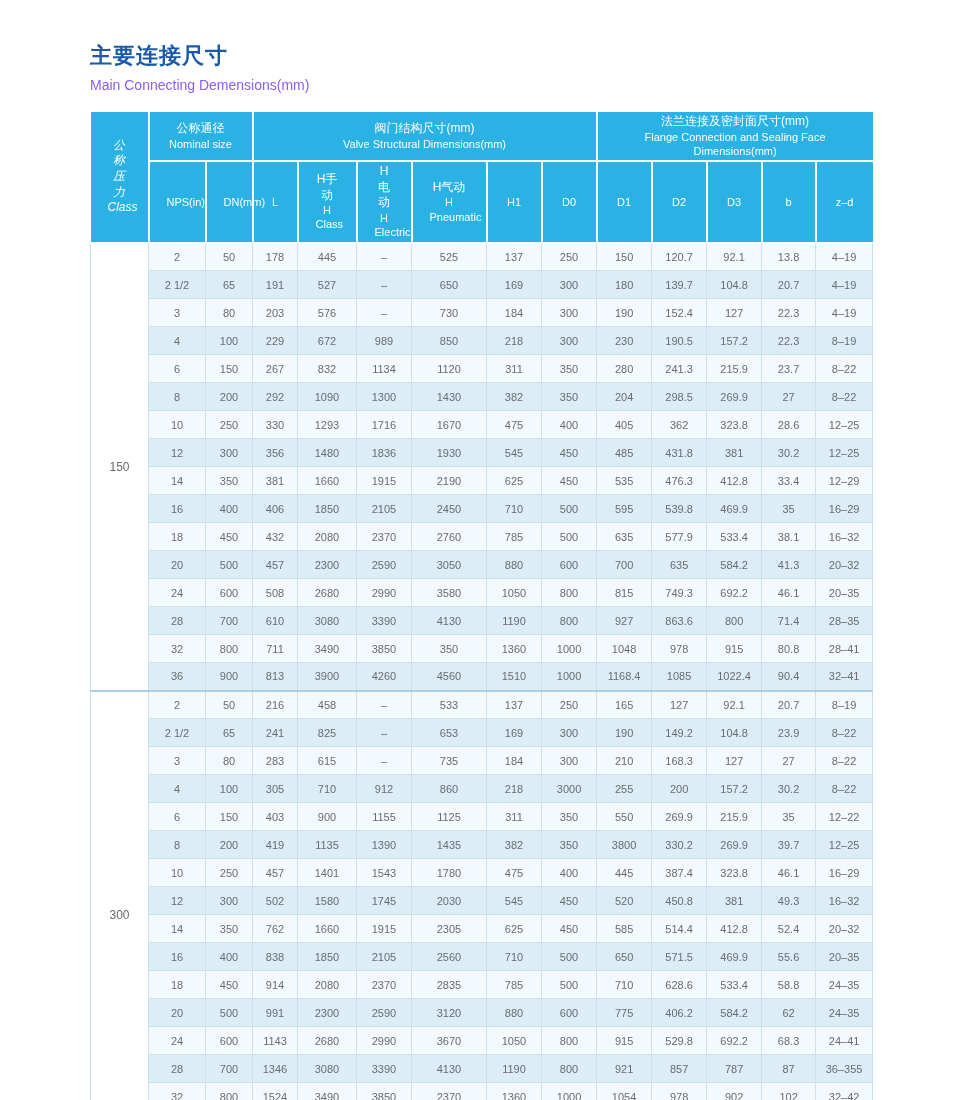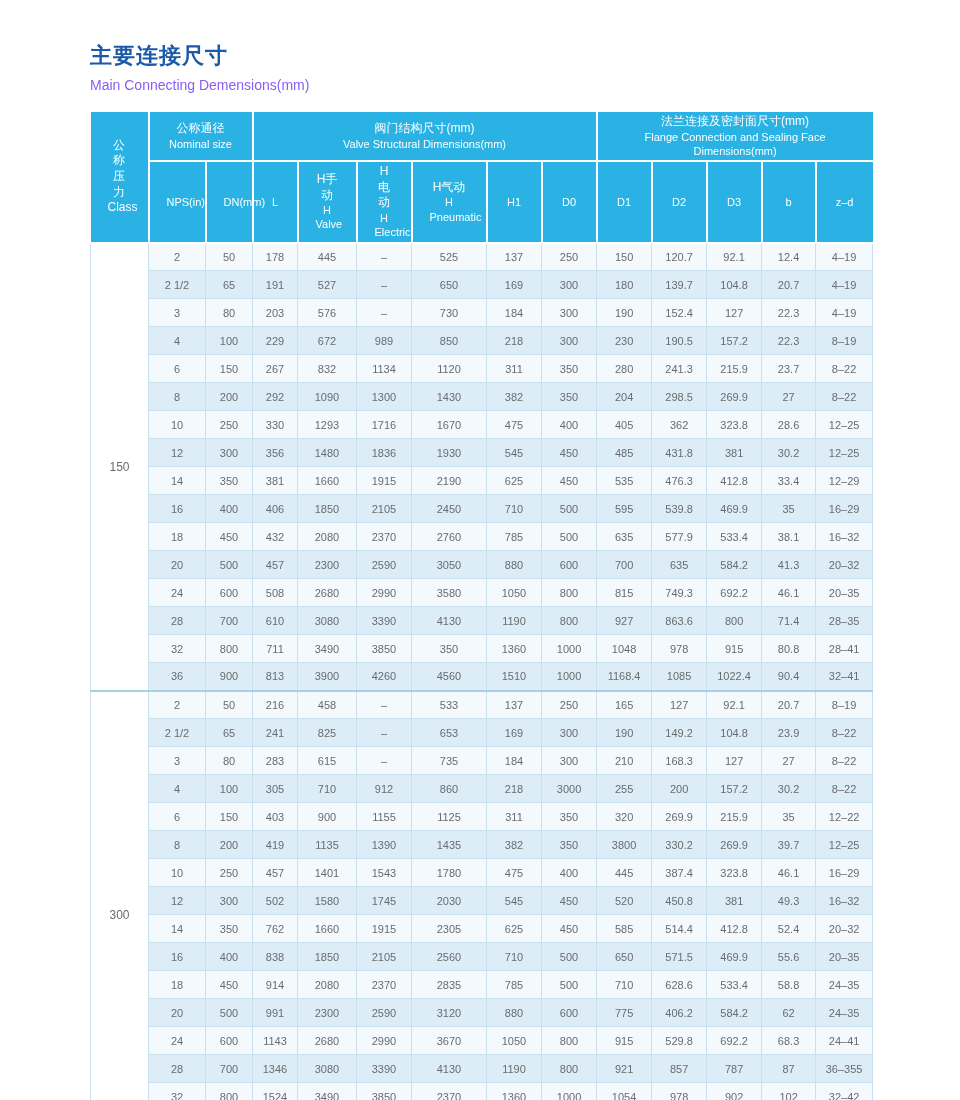--- a/index.html
+++ b/index.html
@@ -31,21 +31,21 @@
     text-align: center;
     vertical-align: middle;
     border: 2px solid #ffffff;
     font-size: 11px;
     line-height: 1.3;
     padding: 2px 17px;
   }
   thead tr.group-header th { height: 47px; }
   thead tr.sub-header th { height: 46px; }
   thead th .zh { font-size: 12px; }
-  thead th.class-header { font-size: 12px; }
+  thead th.class-header { font-size: 12px; font-style: italic; }
   thead th:first-child { border-left: none; }
   thead th:last-child { border-right: none; margin-left: 20px; }
 
   
   tbody td {
     height: 28px;
     text-align: center;
     vertical-align: middle;
     font-size: 11px;
     color: #6a6b6e;
@@ -119,21 +119,21 @@
             <div>NPS(in)</div>
           </th>
           <th>
             <div>DN(mm)</div>
           </th>
           <th>
             <div>L</div>
           </th>
           <th>
             <div class="zh">H手动</div>
-            <div>H Valve</div>
+            <div>H Class</div>
           </th>
           <th>
             <div class="zh">H电动</div>
             <div>H Electric</div>
           </th>
           <th>
             <div class="zh">H气动</div>
             <div>H Pneumatic</div>
           </th>
           <th>
@@ -166,21 +166,21 @@
           <td>50</td>
           <td>178</td>
           <td>445</td>
           <td>–</td>
           <td>525</td>
           <td>137</td>
           <td>250</td>
           <td>150</td>
           <td>120.7</td>
           <td>92.1</td>
-          <td>12.4</td>
+          <td>13.8</td>
           <td>4–19</td>
         </tr>
         <tr class="even">
           <td>2 1/2</td>
           <td>65</td>
           <td>191</td>
           <td>527</td>
           <td>–</td>
           <td>650</td>
           <td>169</td>
@@ -464,21 +464,21 @@
         </tr>
         <tr class="odd">
           <td>6</td>
           <td>150</td>
           <td>403</td>
           <td>900</td>
           <td>1155</td>
           <td>1125</td>
           <td>311</td>
           <td>350</td>
-          <td>320</td>
+          <td>550</td>
           <td>269.9</td>
           <td>215.9</td>
           <td>35</td>
           <td>12–22</td>
         </tr>
         <tr class="even">
           <td>8</td>
           <td>200</td>
           <td>419</td>
           <td>1135</td>

